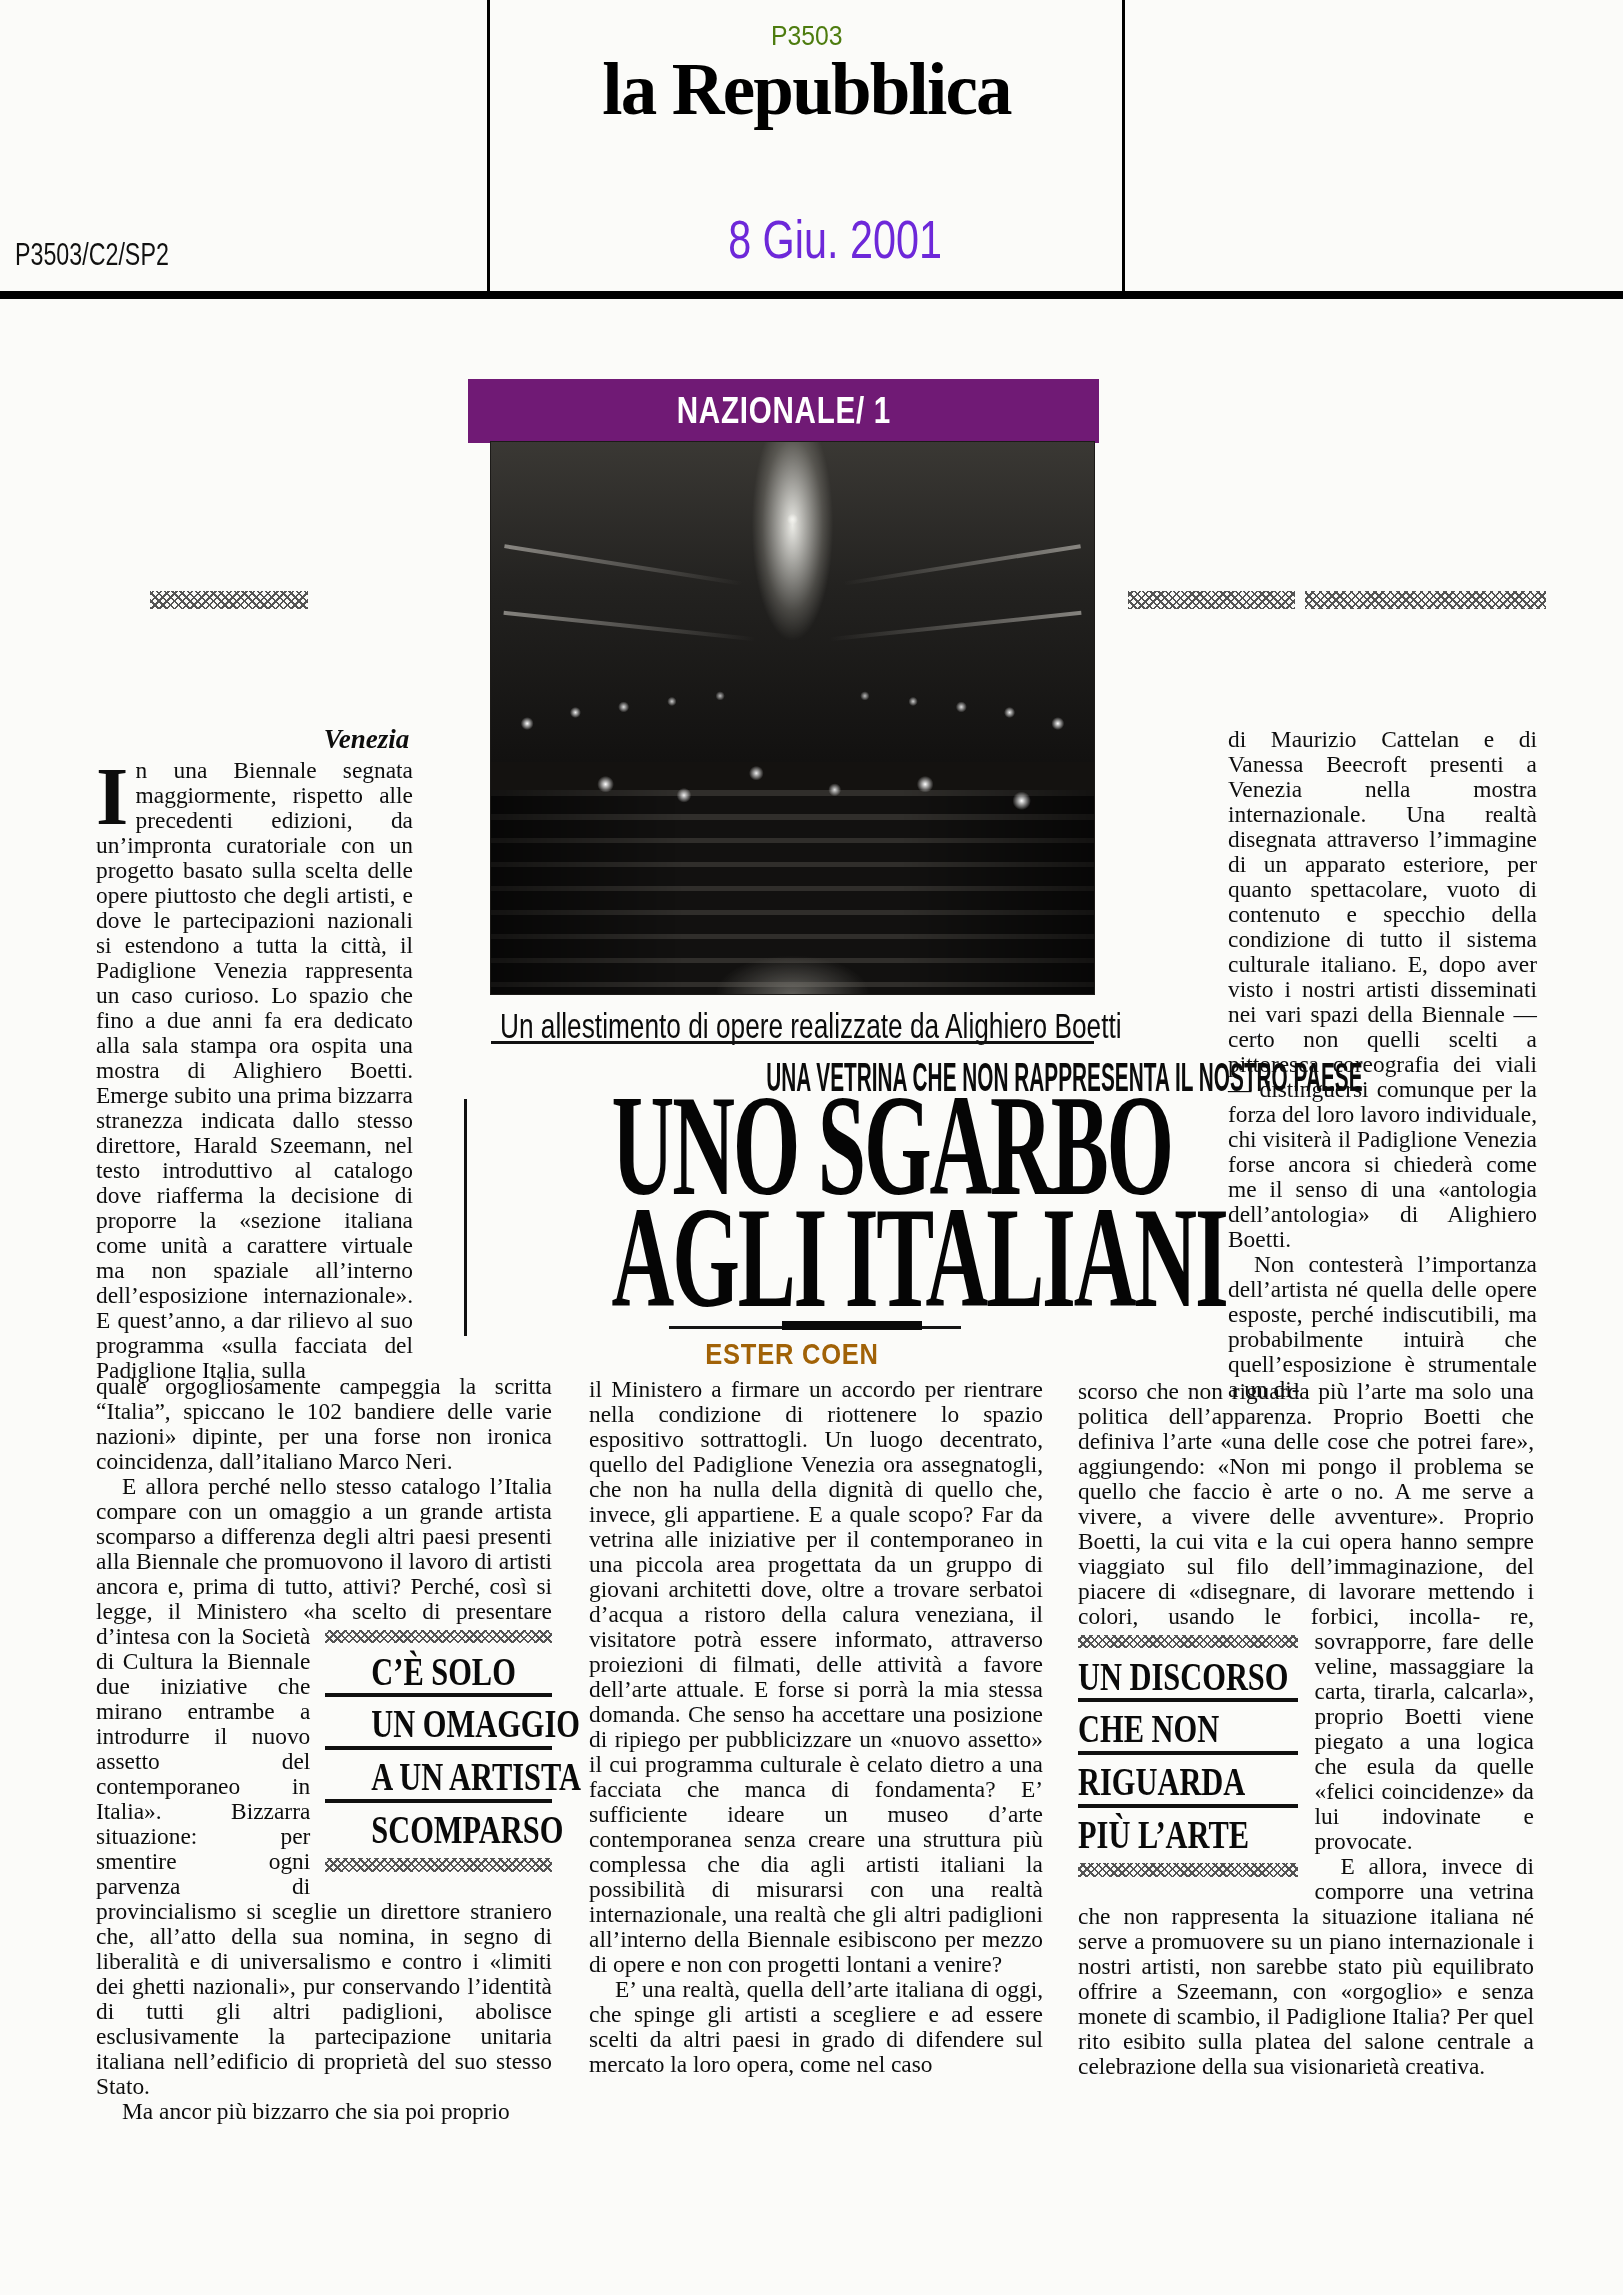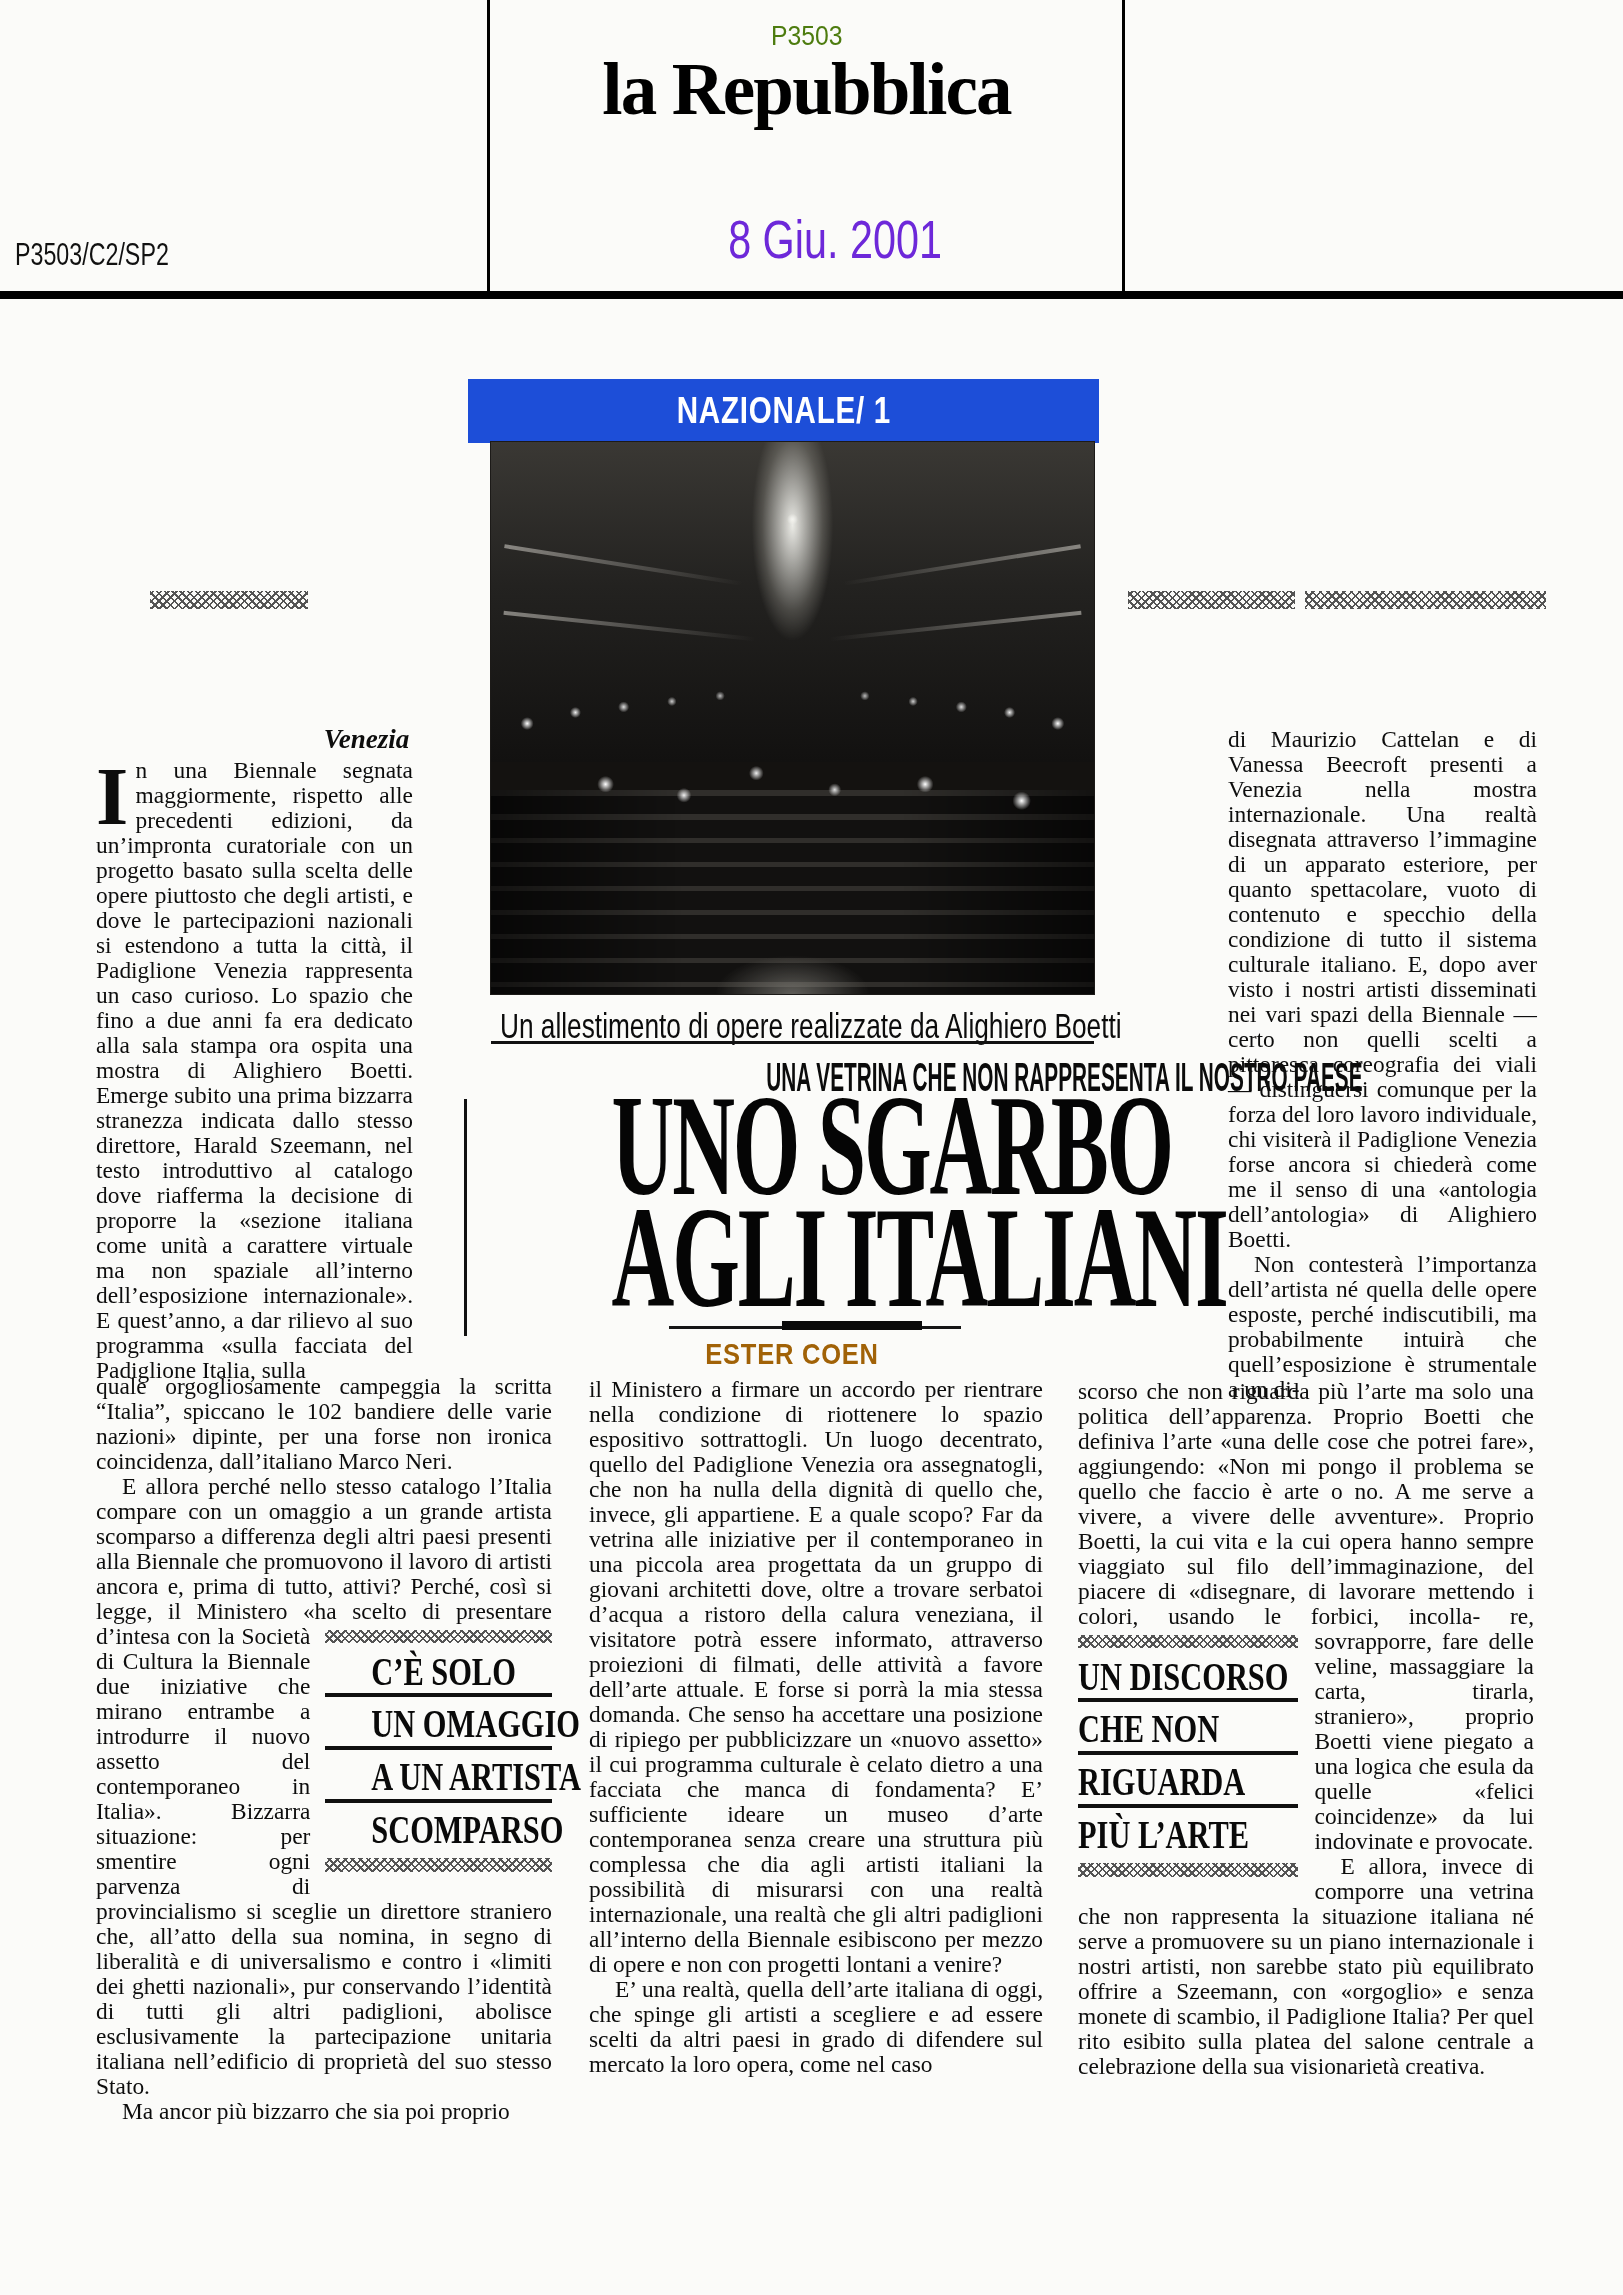--- a/index.html
+++ b/index.html
@@ -29,21 +29,21 @@
     font-family:"Liberation Sans",sans-serif;font-size:53px;color:#6d28d9;white-space:nowrap;
   }
   .issue-date span{display:inline-block;transform:scaleX(.78);}
   .clip-code{
     position:absolute;left:14.7px;top:237px;
     font-family:"Liberation Sans",sans-serif;font-size:31px;color:#111;white-space:nowrap;
   }
   .clip-code span{display:inline-block;transform:scaleX(.75);transform-origin:left;}
   
   .section-bar{
-    position:absolute;left:468px;top:379px;width:631px;height:64px;background:#1d4ed8;
+    position:absolute;left:468px;top:379px;width:631px;height:64px;background:#701a75;
     display:flex;align-items:center;justify-content:center;
   }
   .section-bar span{
     color:#fff;font-family:"Liberation Sans",sans-serif;font-weight:700;font-size:37px;
     white-space:nowrap;display:inline-block;transform:scaleX(.8);letter-spacing:0.9px;
   }
   .photo{
     position:absolute;left:491px;top:442px;width:603px;height:552px;
     background:#141210;outline:1.8px solid #1c1a18;overflow:hidden;
   }
@@ -246,19 +246,19 @@
         <span class="pq-band"></span>
         <span class="pq-line"><span class="pq-text">UN DISCORSO</span></span>
         <span class="pq-rule"></span>
         <span class="pq-line"><span class="pq-text">CHE NON</span></span>
         <span class="pq-rule"></span>
         <span class="pq-line"><span class="pq-text">RIGUARDA</span></span>
         <span class="pq-rule"></span>
         <span class="pq-line"><span class="pq-text">PIÙ L’ARTE</span></span>
         <span class="pq-band bottom"></span>
       </span>
-      <span>re, sovrapporre, fare delle veline, massaggiare la carta, tirarla, straniero», proprio Boetti viene piegato a una logica che esula da quelle «felici coincidenze» da lui indovinate e provocate.</span>
+      <span>re, sovrapporre, fare delle veline, massaggiare la carta, tirarla, calcarla», proprio Boetti viene piegato a una logica che esula da quelle «felici coincidenze» da lui indovinate e provocate.</span>
     </p>
     <p class="ind"><span>E allora, invece di comporre una vetrina che non rappresenta la situazione italiana né serve a promuovere su un piano internazionale i nostri artisti, non sarebbe stato più equilibrato offrire a Szeemann, con «orgoglio» e senza monete di scambio, il Padiglione Italia? Per quel rito esibito sulla platea del salone centrale a celebrazione della sua visionarietà creativa.</span></p>
   </div>
 
 </div>
 
 
 </body></html>

